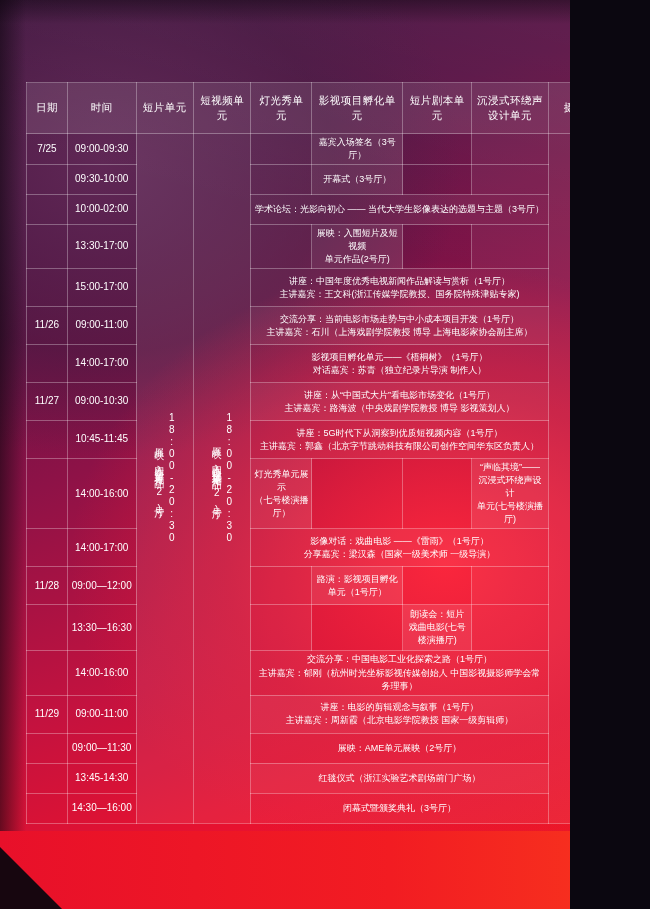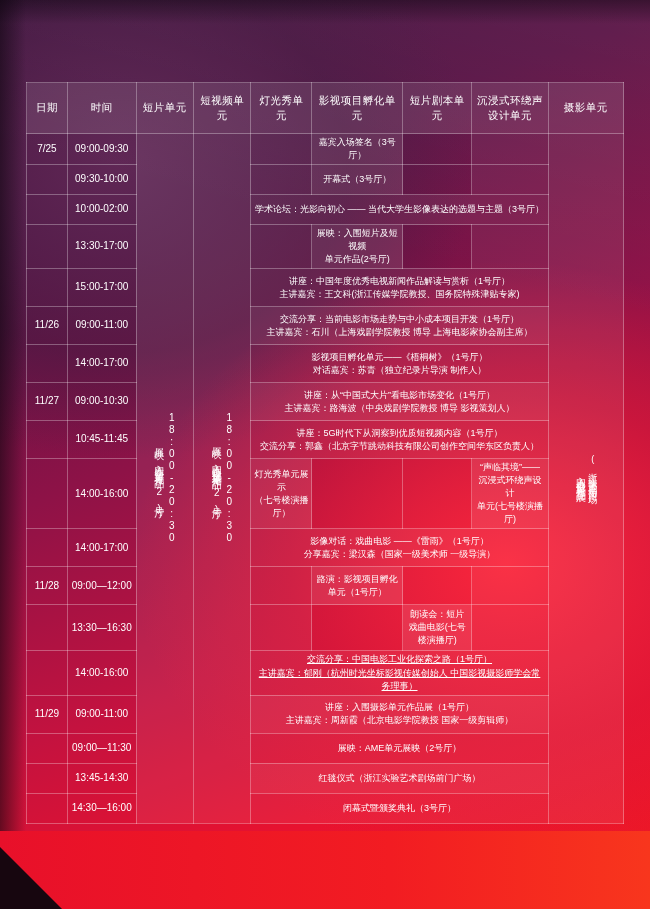--- a/index.html
+++ b/index.html
@@ -2,21 +2,21 @@
 <html><head>
 <meta charset="utf-8">
 <style>
   html,body{margin:0;padding:0;}
   body{
     width:650px;height:909px;overflow:hidden;
     font-family:"Liberation Sans","DejaVu Sans",sans-serif;
     background:#0b0710;
   }
   .poster{
-    position:relative;width:650px;height:909px;
+    position:relative;width:570px;height:909px;
     background:
       radial-gradient(ellipse 520px 420px at 78% 62%, rgba(255,40,60,.92) 0%, rgba(225,25,55,.55) 42%, rgba(120,12,45,0) 72%),
       radial-gradient(ellipse 460px 380px at 18% 18%, rgba(96,40,86,.95) 0%, rgba(70,26,66,.55) 50%, rgba(40,14,40,0) 78%),
       linear-gradient(160deg,#3d1440 0%,#5a1446 22%,#8e1247 45%,#c4123f 66%,#e8122f 82%,#f01a22 100%);
     overflow:hidden;
   }
   .poster:before{
     content:"";position:absolute;left:0;top:0;width:650px;height:909px;
     background:linear-gradient(195deg,rgba(255,255,255,.05) 0%,rgba(255,255,255,0) 30%);
     pointer-events:none;
@@ -198,21 +198,21 @@
         <td class="datecell">11/27</td>
         <td class="timecell">09:00-10:30</td>
         <td colspan="4" class="ev2" style="white-space:pre-line;">讲座：从“中国式大片”看电影市场变化（1号厅）
 主讲嘉宾：路海波（中央戏剧学院教授 博导 影视策划人）</td>
       </tr>
 
       <tr class="rowtall">
         <td class="datecell"></td>
         <td class="timecell">10:45-11:45</td>
         <td colspan="4" class="ev" style="white-space:pre-line;">讲座：5G时代下从洞察到优质短视频内容（1号厅）
-交流分享：郭鑫（北京字节跳动科技有限公司创作空间华东区负责人）</td>
+主讲嘉宾：郭鑫（北京字节跳动科技有限公司创作空间华东区负责人）</td>
       </tr>
 
       <tr class="rowtall" style="height:46px;">
         <td class="datecell"></td>
         <td class="timecell">14:00-16:00</td>
         <td class="cell-light ev2" style="white-space:pre-line;">灯光秀单元展示
 （七号楼演播厅）</td>
         <td></td>
         <td></td>
         <td class="cell-sound ev2" style="white-space:pre-line;">“声临其境”——
@@ -244,28 +244,28 @@
         <td></td>
         <td class="ev2" style="white-space:pre-line;">朗读会：短片
 戏曲电影(七号
 楼演播厅)</td>
         <td class="cell-sound"></td>
       </tr>
 
       <tr class="rowtall">
         <td class="datecell"></td>
         <td class="timecell">14:00-16:00</td>
-        <td colspan="4" class="ev" style="white-space:pre-line;text-decoration:underline;">交流分享：中国电影工业化探索之路（1号厅）
+        <td colspan="4" class="ev" style="white-space:pre-line;">交流分享：中国电影工业化探索之路（1号厅）
 主讲嘉宾：郁刚（杭州时光坐标影视传媒创始人 中国影视摄影师学会常务理事）</td>
       </tr>
 
       <tr class="rowtall">
         <td class="datecell">11/29</td>
         <td class="timecell">09:00-11:00</td>
-        <td colspan="4" class="ev2" style="white-space:pre-line;">讲座：入围摄影单元作品展（1号厅）
+        <td colspan="4" class="ev2" style="white-space:pre-line;">讲座：电影的剪辑观念与叙事（1号厅）
 主讲嘉宾：周新霞（北京电影学院教授 国家一级剪辑师）</td>
       </tr>
 
       <tr class="row">
         <td class="datecell"></td>
         <td class="timecell">09:00—11:30</td>
         <td colspan="4" class="ev" style="white-space:pre-line;">展映：AME单元展映（2号厅）</td>
       </tr>
 
       <tr class="row">

